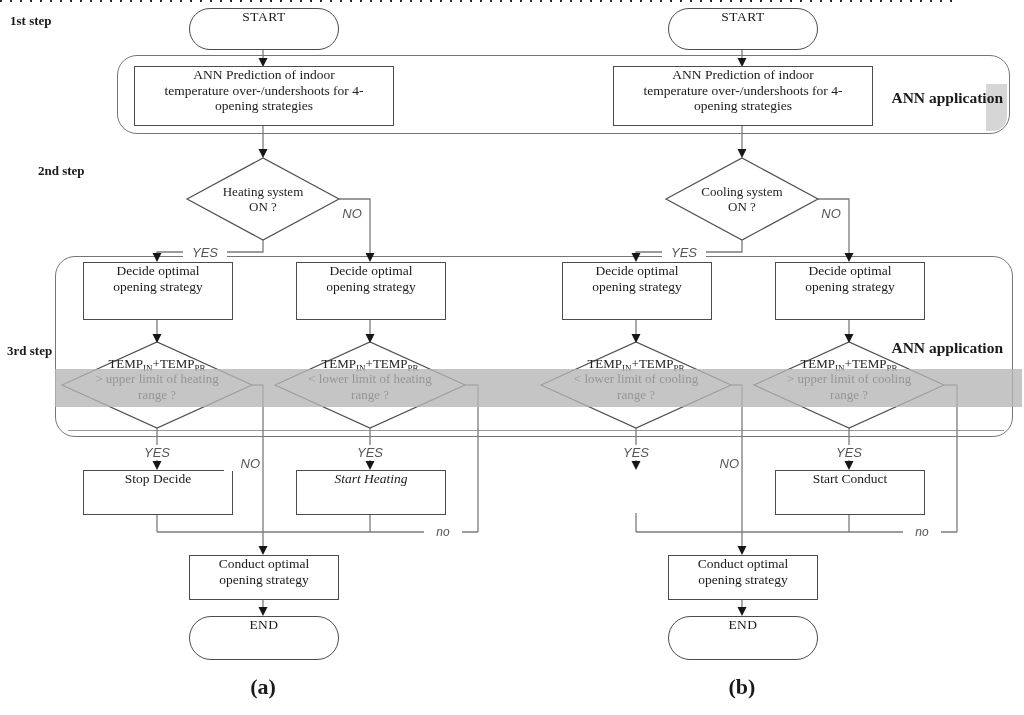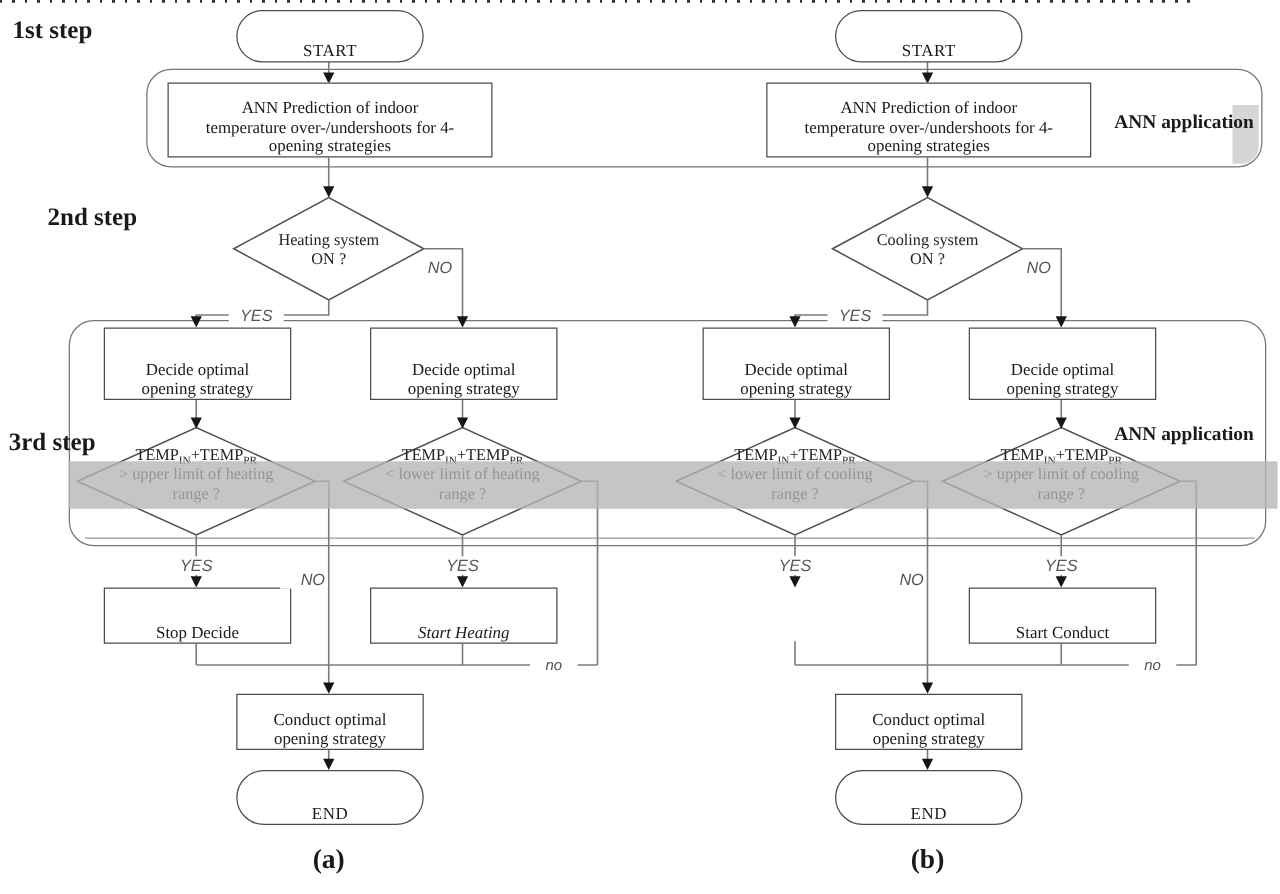--- a/index.html
+++ b/index.html
@@ -9,31 +9,31 @@
   .frame{position:absolute;border:1.4px solid #767676;border-radius:20px;z-index:2;background:transparent;}
   .innerline{position:absolute;height:0;border-top:1.3px solid #9a9a9a;z-index:2;}
   
   .dotted{position:absolute;height:2px;z-index:1;
           background:repeating-linear-gradient(to right,#2e2e2e 0 2px,transparent 2px 10px);}
   
   .chart{position:absolute;top:0;width:500px;height:715px;z-index:3;}
   .conn{position:absolute;left:0;top:0;z-index:3;}
   
   .node{position:absolute;background:#fff;border:1px solid #4c4c4c;display:flex;flex-direction:column;
-        justify-content:flex-end;align-items:center;text-align:center;
+        justify-content:flex-start;align-items:center;text-align:center;
         font-size:13.5px;line-height:1.16;z-index:10;}
   .oval{border-radius:22px;letter-spacing:.5px;}
   .dtext{position:absolute;text-align:center;font-size:13px;line-height:1.18;color:#222;z-index:10;}
   .ss{font-size:9px;position:relative;top:3px;}
   
   .lbl{position:absolute;font-family:"Liberation Sans",sans-serif;font-style:italic;font-size:13px;
        color:#555;background:#fff;text-align:center;z-index:12;line-height:1;padding:1px 0;}
   .lbl.small{font-size:12px;}
   
-  .steplbl{position:absolute;font-weight:bold;font-size:20px;z-index:6;}
+  .steplbl{position:absolute;font-weight:bold;font-size:13px;z-index:6;}
   .annlbl{position:absolute;font-weight:bold;font-size:15.5px;text-align:right;z-index:45;}
   .caption{position:absolute;font-weight:bold;font-size:22px;text-align:center;z-index:10;}
   
   .tab{position:absolute;background:#d6d6d6;border-radius:0 0 14px 0;z-index:4;}
   
   .band{position:absolute;background:rgba(181,181,181,0.78);z-index:40;}
 </style>
 </head>
 <body>
 

